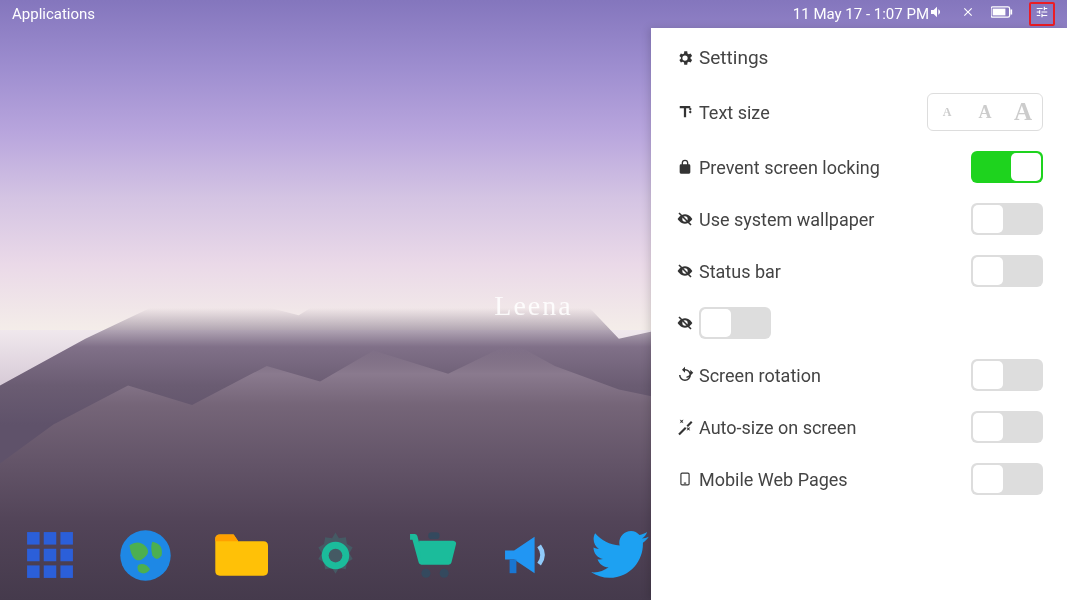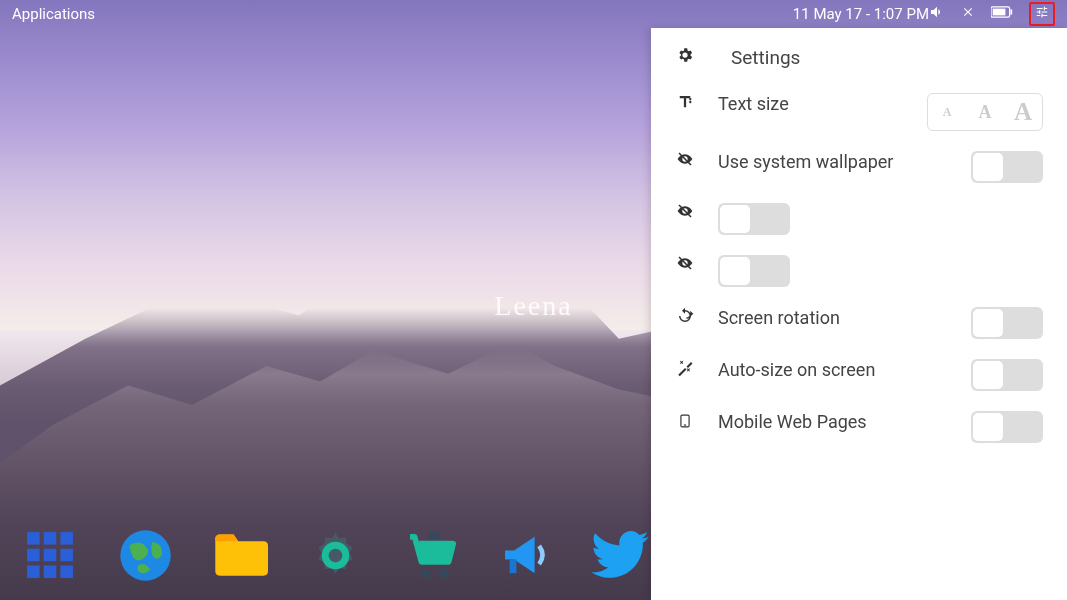--- a/index.html
+++ b/index.html
@@ -12,23 +12,23 @@
 .leena-text{position:absolute;top:290px;left:50%;transform:translateX(-50%);color:rgba(255,255,255,0.85);font-size:28px;font-weight:300;letter-spacing:2px;font-family:"Brush Script MT",cursive}
 .topbar{position:absolute;top:0;left:0;right:0;height:28px;display:flex;align-items:center;padding:0 12px;color:#fff;font-size:15px}
 .topbar-left{flex:0 0 auto}
 .topbar-center{flex:1;text-align:right}
 .topbar-right{flex:0 0 auto;display:flex;align-items:center;gap:16px}
 .topbar-right svg{fill:#fff}
 .settings-icon-box{border:2px solid #ec1c24;padding:1px 3px;border-radius:2px}
 .dock{position:absolute;bottom:15px;left:20px;display:flex;gap:35px;align-items:center}
 .dock-item{width:60px;height:60px;display:flex;align-items:center;justify-content:center}
 .settings-panel{position:absolute;top:28px;right:0;width:416px;bottom:0;background:#fff;overflow-y:auto;box-shadow:-2px 0 8px rgba(0,0,0,0.15)}
-.settings-header{display:flex;align-items:flex-start;padding:18px 24px 14px;gap:36px}
+.settings-header{display:flex;align-items:center;padding:18px 24px 14px;gap:4px}
 .settings-header-text{font-size:19px;color:#444}
-.settings-row{display:flex;align-items:flex-start;padding:10px 24px;gap:23px;min-height:44px}
+.settings-row{display:flex;align-items:center;padding:10px 24px;gap:4px;min-height:44px}
 .settings-row-icon{width:20px;display:flex;justify-content:center;color:#333}
 .settings-row-label{flex:1;font-size:18px;color:#444}
 .toggle{width:72px;height:32px;background:#ddd;border-radius:6px;position:relative;cursor:pointer}
 .toggle.on{background:#1ed31e}
 .toggle-knob{position:absolute;width:30px;height:28px;background:#fff;border-radius:5px;top:2px;left:2px;transition:left .15s}
 .toggle.on .toggle-knob{left:40px}
 .text-size-picker{display:flex;border:1px solid #ddd;border-radius:6px;overflow:hidden}
 .text-size-opt{width:38px;height:36px;display:flex;align-items:center;justify-content:center;color:#ccc;font-family:"Times New Roman",serif;font-weight:bold;cursor:pointer}
 .text-size-opt:nth-child(1){font-size:12px}
 .text-size-opt:nth-child(2){font-size:18px}
@@ -145,37 +145,49 @@
         </span>
         <span class="settings-row-label">Text size</span>
         <div class="text-size-picker">
           <div class="text-size-opt">A</div>
           <div class="text-size-opt">A</div>
           <div class="text-size-opt">A</div>
         </div>
       </div>
       <div class="settings-row">
         <span class="settings-row-icon">
+          <svg width="16" height="18" viewBox="0 0 24 24" fill="#333">
+            <path d="M18 8h-1V6a5 5 0 00-10 0v2H6a2 2 0 00-2 2v10a2 2 0 002 2h12a2 2 0 002-2V10a2 2 0 00-2-2zM9 6a3 3 0 016 0v2H9V6z"></path>
+          </svg>
+        </span>
+        <span class="settings-row-label">Prevent screen locking</span>
+        <div class="toggle on">
+          <div class="toggle-knob"></div>
+        </div>
+      </div>
+      <div class="settings-row">
+        <span class="settings-row-icon">
           <svg width="20" height="16" viewBox="0 0 24 24" fill="#333">
             <path d="M12 5c-7 0-11 7-11 7s4 7 11 7 11-7 11-7-4-7-11-7zm0 11a4 4 0 110-8 4 4 0 010 8z"></path>
             <line x1="3" y1="3" x2="21" y2="21" stroke="#333" stroke-width="2.5"></line>
           </svg>
         </span>
         <span class="settings-row-label">Use system wallpaper</span>
         <div class="toggle">
           <div class="toggle-knob"></div>
         </div>
       </div>
       <div class="settings-row">
         <span class="settings-row-icon">
           <svg width="20" height="16" viewBox="0 0 24 24" fill="#333">
             <path d="M12 5c-7 0-11 7-11 7s4 7 11 7 11-7 11-7-4-7-11-7zm0 11a4 4 0 110-8 4 4 0 010 8z"></path>
             <line x1="3" y1="3" x2="21" y2="21" stroke="#333" stroke-width="2.5"></line>
           </svg>
         </span>
+        <span class="settings-row-label">Status bar</span>
         <div class="toggle">
           <div class="toggle-knob"></div>
         </div>
       </div>
       <div class="settings-row">
         <span class="settings-row-icon">
           <svg width="20" height="16" viewBox="0 0 24 24" fill="#333">
             <path d="M12 5c-7 0-11 7-11 7s4 7 11 7 11-7 11-7-4-7-11-7zm0 11a4 4 0 110-8 4 4 0 010 8z"></path>
             <line x1="3" y1="3" x2="21" y2="21" stroke="#333" stroke-width="2.5"></line>
           </svg>

